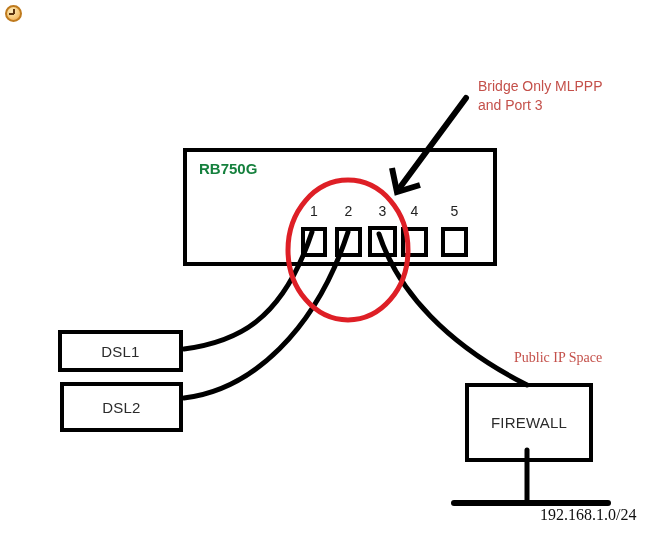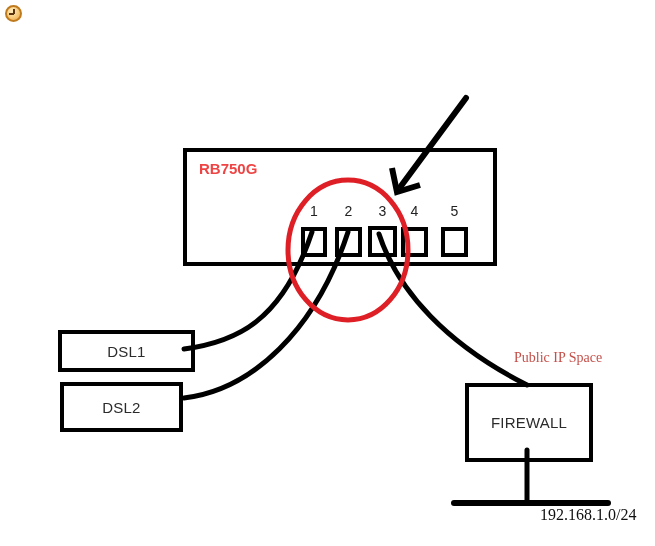--- a/index.html
+++ b/index.html
@@ -7,22 +7,22 @@
     position:relative;width:655px;height:546px;background:#ffffff;overflow:hidden;
     font-family:"Liberation Sans",sans-serif;
   }
   
   .box{position:absolute;border:4px solid #000;box-sizing:border-box;background:transparent;}
   .box-label{
     position:absolute;inset:0;display:flex;align-items:center;justify-content:center;
     font-size:15px;font-weight:500;color:#2b2b2b;letter-spacing:.2px;
   }
   #router-box{left:183px;top:148px;width:314px;height:118px;}
-  #router-label{position:absolute;left:199px;top:160px;font-size:15px;font-weight:600;color:#ef4444;}
-  #dsl1-box{left:58px;top:330px;width:137px;height:42px;}
+  #router-label{position:absolute;left:199px;top:160px;font-size:15px;font-weight:600;color:#15803d;}
+  #dsl1-box{left:58px;top:330px;width:125px;height:42px;}
   #dsl2-box{left:60px;top:382px;width:123px;height:50px;}
   #firewall-box{left:465px;top:383px;width:128px;height:79px;}
   
   .port{position:absolute;border:4px solid #000;box-sizing:border-box;background:transparent;}
   .port-num{
     position:absolute;top:203px;height:16px;display:flex;align-items:center;justify-content:center;
     font-size:14px;font-weight:500;color:#222;
   }
   
   .red-note{position:absolute;color:#c4504a;font-size:14px;font-weight:500;line-height:19px;}
@@ -72,20 +72,24 @@
   <div id="dsl1-box" class="box">
     <span class="box-label">DSL1</span>
   </div>
   <div id="dsl2-box" class="box">
     <span class="box-label">DSL2</span>
   </div>
   <div id="firewall-box" class="box">
     <span class="box-label">FIREWALL</span>
   </div>
 
+  <div id="bridge-note" class="red-note">
+    <div>Bridge Only MLPPP</div>
+    <div>and Port 3</div>
+  </div>
   <div id="public-ip-note" class="red-note">Public IP Space</div>
   <div id="subnet-label">192.168.1.0/24</div>
 
   <svg id="wires" width="655" height="546" viewBox="0 0 655 546">
 
     <path d="M184,349 C236,342 282,322 312,232" fill="none" stroke-width="5" stroke-linecap="round" stroke="#000000"></path>
 
     <path d="M184,398 C252,390 316,330 348,232" fill="none" stroke-width="5" stroke-linecap="round" stroke="#000000"></path>
 
     <path d="M379,234 C398,292 448,345 527,385" fill="none" stroke-width="5" stroke-linecap="round" stroke="#000000"></path>

